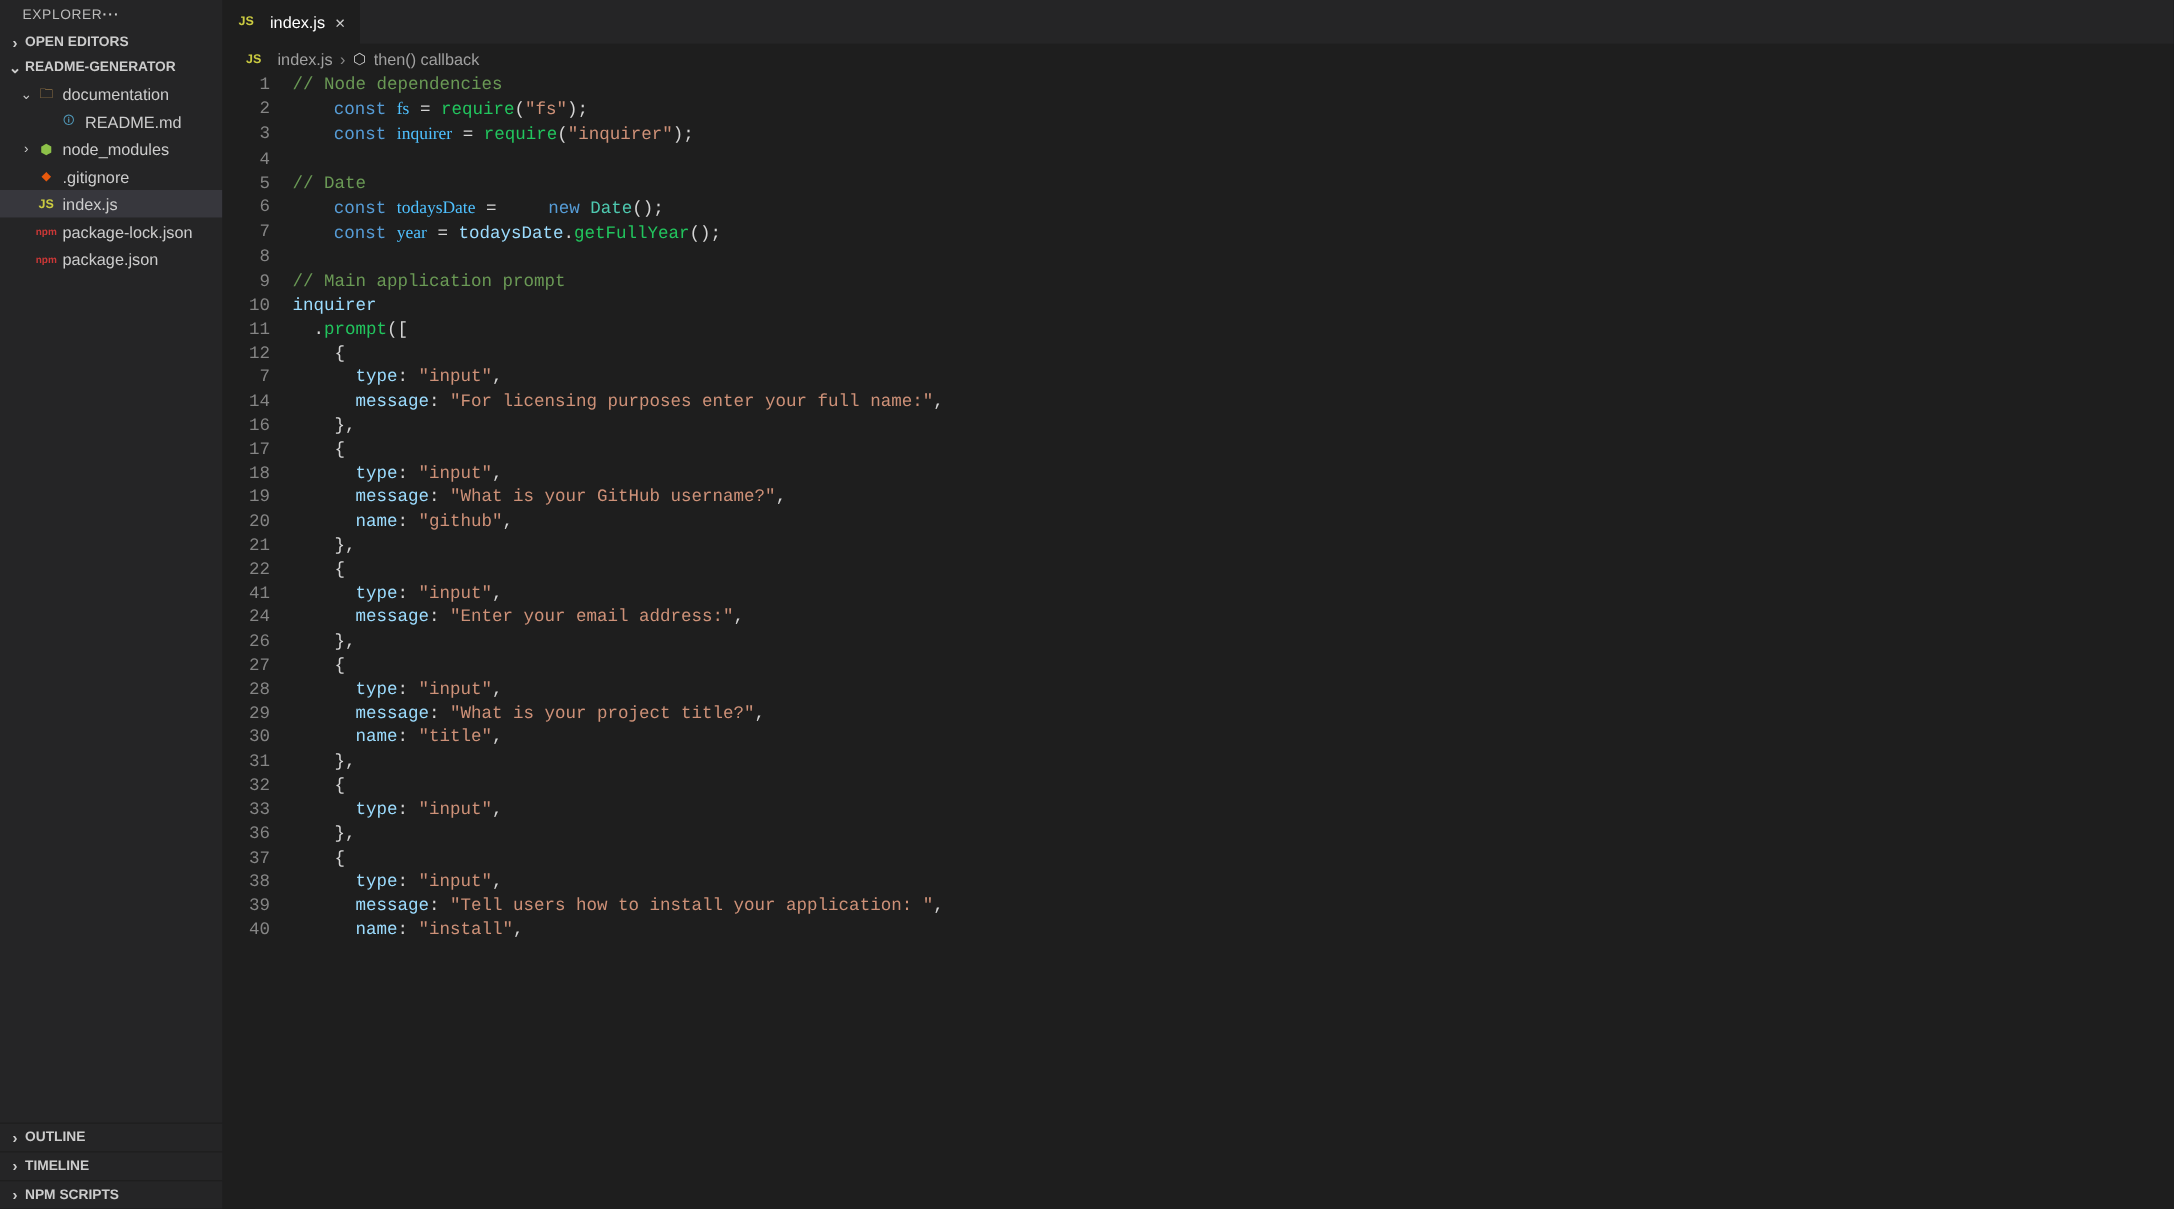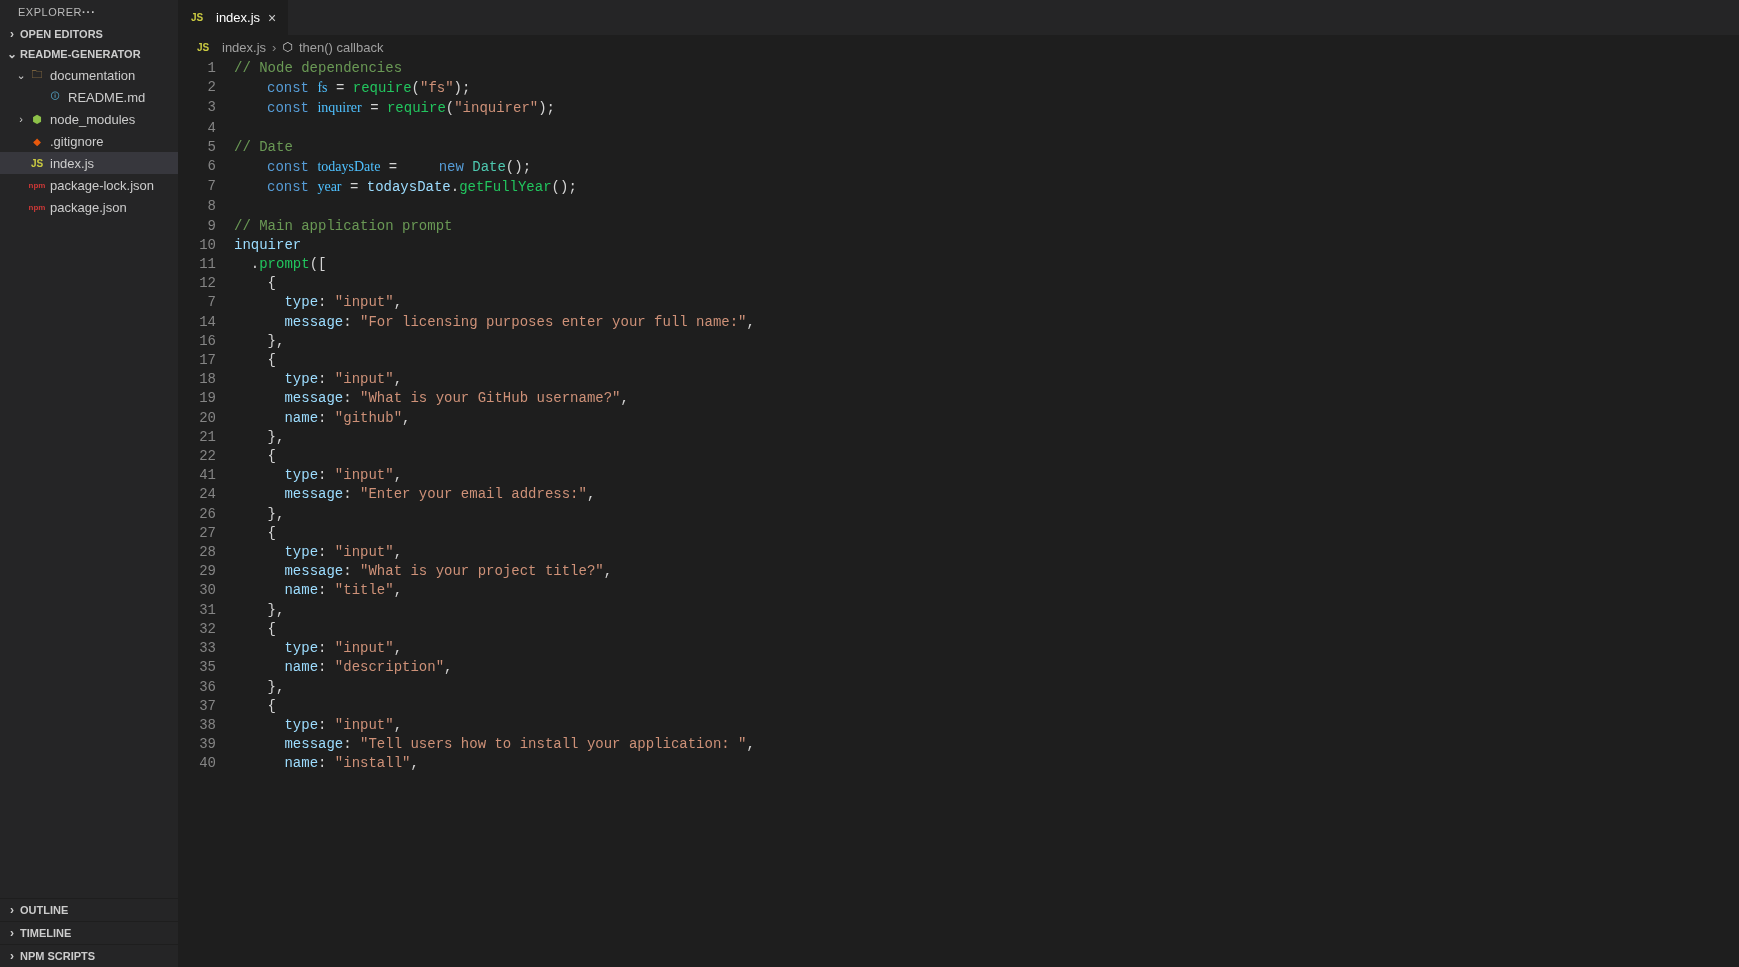--- a/index.html
+++ b/index.html
@@ -246,24 +246,20 @@
       </div>
       <div class="ln">
         <div class="gut">32</div>
         <div class="code"><span class="c-pun">    {</span></div>
       </div>
       <div class="ln">
         <div class="gut">33</div>
         <div class="code"><span>      </span><span class="c-prop">type</span><span class="c-pun">: </span><span class="c-str">"input"</span><span class="c-pun">,</span></div>
       </div>
       <div class="ln">
-        <div class="gut">35</div>
-        <div class="code"><span>      </span><span class="c-prop">name</span><span class="c-pun">: </span><span class="c-str">"description"</span><span class="c-pun">,</span></div>
-      </div>
-      <div class="ln">
         <div class="gut">36</div>
         <div class="code"><span class="c-pun">    },</span></div>
       </div>
       <div class="ln">
         <div class="gut">37</div>
         <div class="code"><span class="c-pun">    {</span></div>
       </div>
       <div class="ln">
         <div class="gut">38</div>
         <div class="code"><span>      </span><span class="c-prop">type</span><span class="c-pun">: </span><span class="c-str">"input"</span><span class="c-pun">,</span></div>

